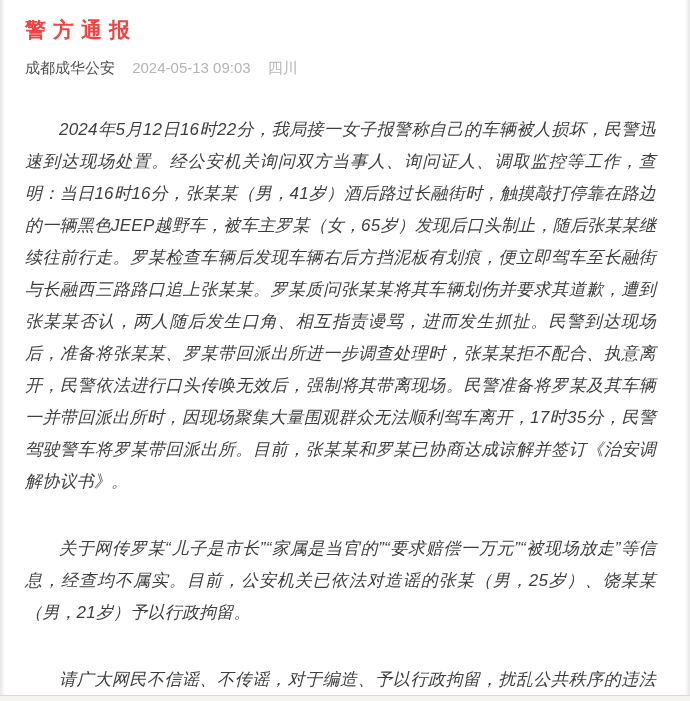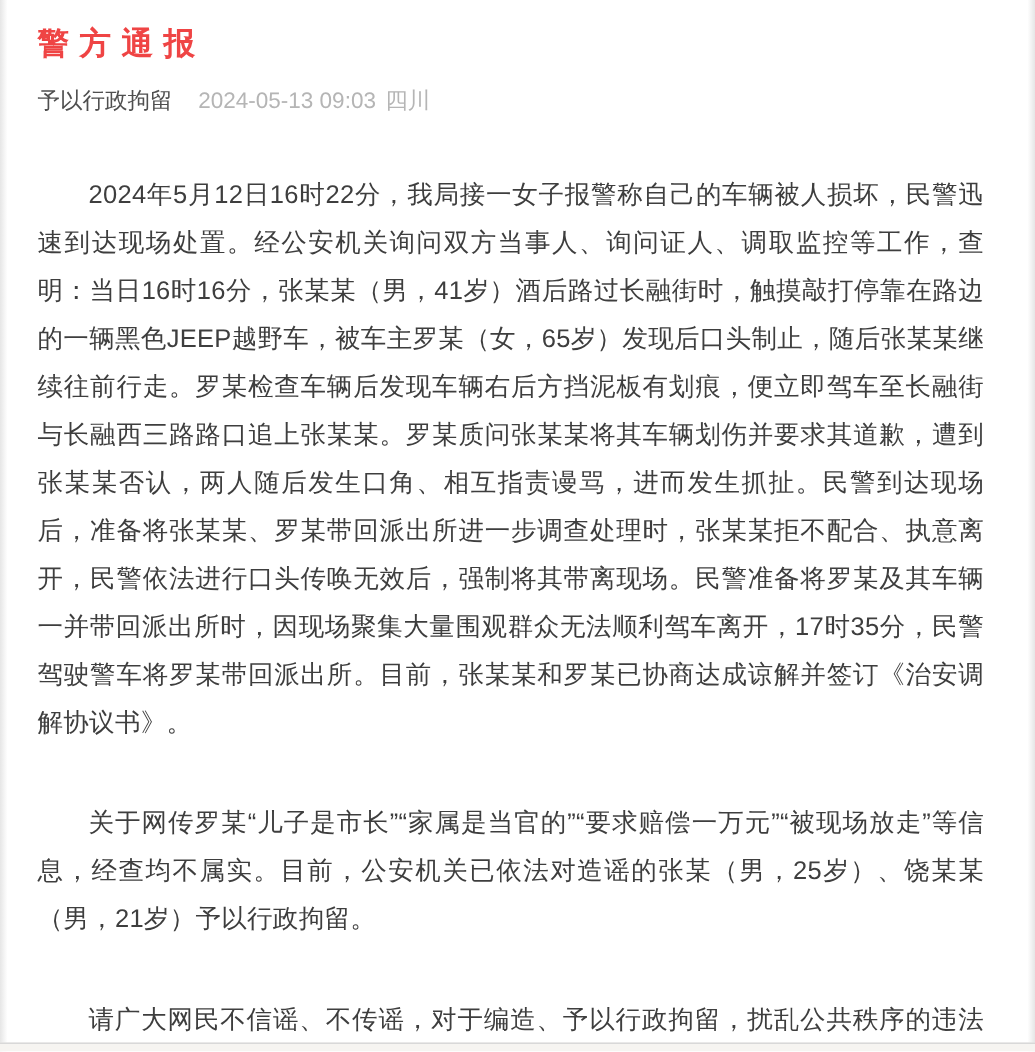--- a/index.html
+++ b/index.html
@@ -35,33 +35,34 @@
   }
   .meta-publisher {
     color: #4f4f4f;
   }
   .meta-datetime {
     color: #b5b5b5;
     margin-left: 13px;
   }
   .meta-location {
     color: #b5b5b5;
-    margin-left: 2px;
+    margin-left: 13px;
   }
   .notice-body {
     margin-top: 36px;
   }
   .notice-body p {
     margin: 0 12px 35px 0;
     font-size: 17px;
     line-height: 32px;
     color: #3e3e3e;
     text-align: justify;
     text-indent: 2em;
     letter-spacing: 0.2px;
+    font-style: italic;
   }
   .edge {
     position: absolute;
     top: 0;
     bottom: 0;
     width: 5px;
     pointer-events: none;
   }
   .edge-left {
     left: 0;
@@ -82,21 +83,21 @@
   }
 </style>
 </head>
 <body>
 
 <div class="page">
 
   <h1 class="page-title">警方通报</h1>
 
   <div class="meta-row">
-    <span class="meta-publisher">予以行政拘留</span>
+    <span class="meta-publisher">成都成华公安</span>
     <span class="meta-datetime">2024-05-13 09:03</span>
     <span class="meta-location">四川</span>
   </div>
 
   <article class="notice-body">
     <p>2024年5月12日16时22分，我局接一女子报警称自己的车辆被人损坏，民警迅速到达现场处置。经公安机关询问双方当事人、询问证人、调取监控等工作，查明：当日16时16分，张某某（男，41岁）酒后路过长融街时，触摸敲打停靠在路边的一辆黑色JEEP越野车，被车主罗某（女，65岁）发现后口头制止，随后张某某继续往前行走。罗某检查车辆后发现车辆右后方挡泥板有划痕，便立即驾车至长融街与长融西三路路口追上张某某。罗某质问张某某将其车辆划伤并要求其道歉，遭到张某某否认，两人随后发生口角、相互指责谩骂，进而发生抓扯。民警到达现场后，准备将张某某、罗某带回派出所进一步调查处理时，张某某拒不配合、执意离开，民警依法进行口头传唤无效后，强制将其带离现场。民警准备将罗某及其车辆一并带回派出所时，因现场聚集大量围观群众无法顺利驾车离开，17时35分，民警驾驶警车将罗某带回派出所。目前，张某某和罗某已协商达成谅解并签订《治安调解协议书》。</p>
     <p>关于网传罗某“儿子是市长”“家属是当官的”“要求赔偿一万元”“被现场放走”等信息，经查均不属实。目前，公安机关已依法对造谣的张某（男，25岁）、饶某某（男，21岁）予以行政拘留。</p>
     <p>请广大网民不信谣、不传谣，对于编造、予以行政拘留，扰乱公共秩序的违法行为，公安机关将依法予以严厉打击。</p>
   </article>
 

